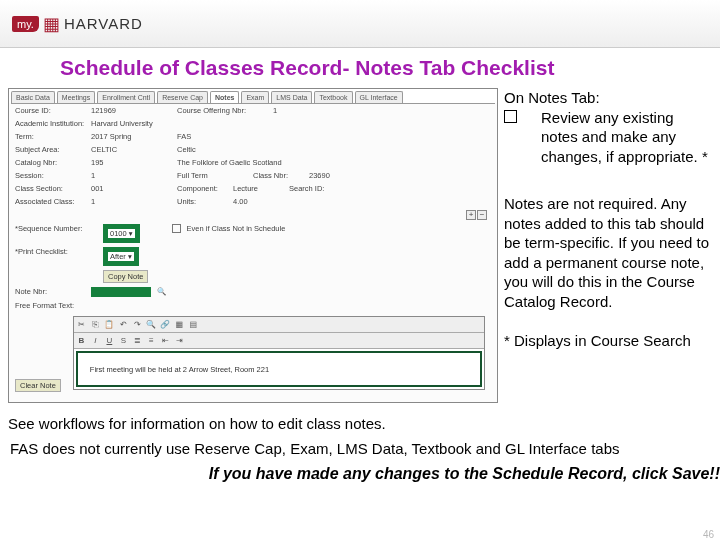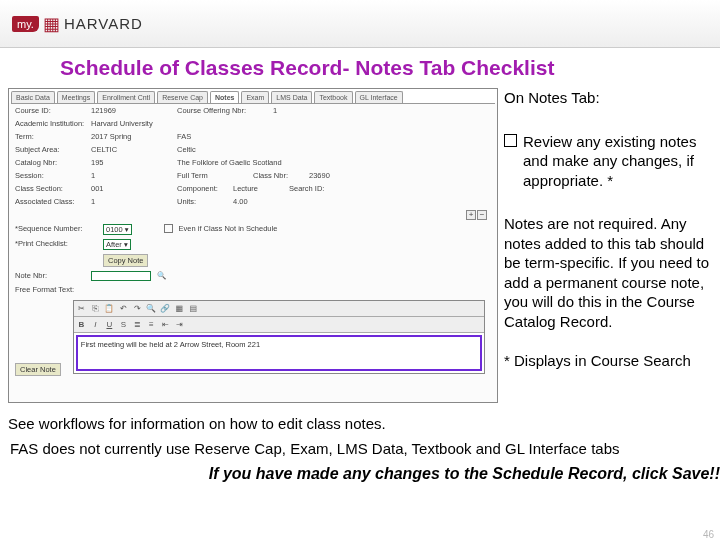--- a/index.html
+++ b/index.html
@@ -19,26 +19,26 @@
   .tab.active{background:#fff;font-weight:bold}
   .formrow{display:flex;padding:2px 6px;gap:6px;font-size:7.5px;color:#444}
   .formrow .lbl{width:70px}
   .formrow .val{width:80px}
   .bar{background:#a51c30;color:#fff;font-size:8px;padding:3px 6px;display:flex;justify-content:space-between;align-items:center;margin:2px}
   .bar .links{font-size:7px;display:flex;gap:4px;align-items:center}
   .smbtn{background:#e8e8c8;border:1px solid #aaa;font-size:7.5px;padding:1px 4px;display:inline-block;color:#333}
   .editor{border:1px solid #888;margin:2px 6px;background:#fff}
   .editor-tb{background:#eee;padding:2px;display:flex;gap:3px;border-bottom:1px solid #aaa;font-size:8px;color:#555}
   .editor-tb span{width:11px;height:11px;display:inline-flex;align-items:center;justify-content:center;font-size:8px}
-  .editor-body{height:36px;padding:3px;font-size:7.5px;color:#333;border:2px solid #6d28d9;margin:2px}
-  .sel{border:1px solid #15803d;font-size:7.5px;padding:0 2px;background:#fff;color:#333}
+  .editor-body{height:36px;padding:12px;font-size:7.5px;color:#333;border:2px solid #14532d;margin:2px}
+  .sel{border:5px solid #15803d;font-size:7.5px;padding:0 2px;background:#fff;color:#333}
   .caption{font-size:15px;margin-top:12px;line-height:1.25}
-  .chkitem{display:flex;gap:6px;margin:24px 0}
+  .chkitem{display:flex;gap:24px;margin:0 0}
   .chkbox{width:13px;height:13px;border:1.5px solid #000;flex-shrink:0;margin-top:2px}
-  .note-para{margin-top:4px}
+  .note-para{margin-top:28px}
   .foot1{font-size:15px;padding:6px 10px 0 10px;line-height:1.25}
   .foot2{font-size:16px;font-weight:bold;font-style:italic;text-align:right;padding:6px 0 0 44px}
   .pagenum{position:absolute;right:6px;bottom:0;font-size:10px;color:#b7b7b7}
   .plusminus{display:inline-flex;gap:1px}
   .plusminus span{width:10px;height:10px;border:1px solid #888;background:#eee;font-size:8px;line-height:8px;text-align:center}
 </style>
 </head>
 <body>
 
 <div class="header">

